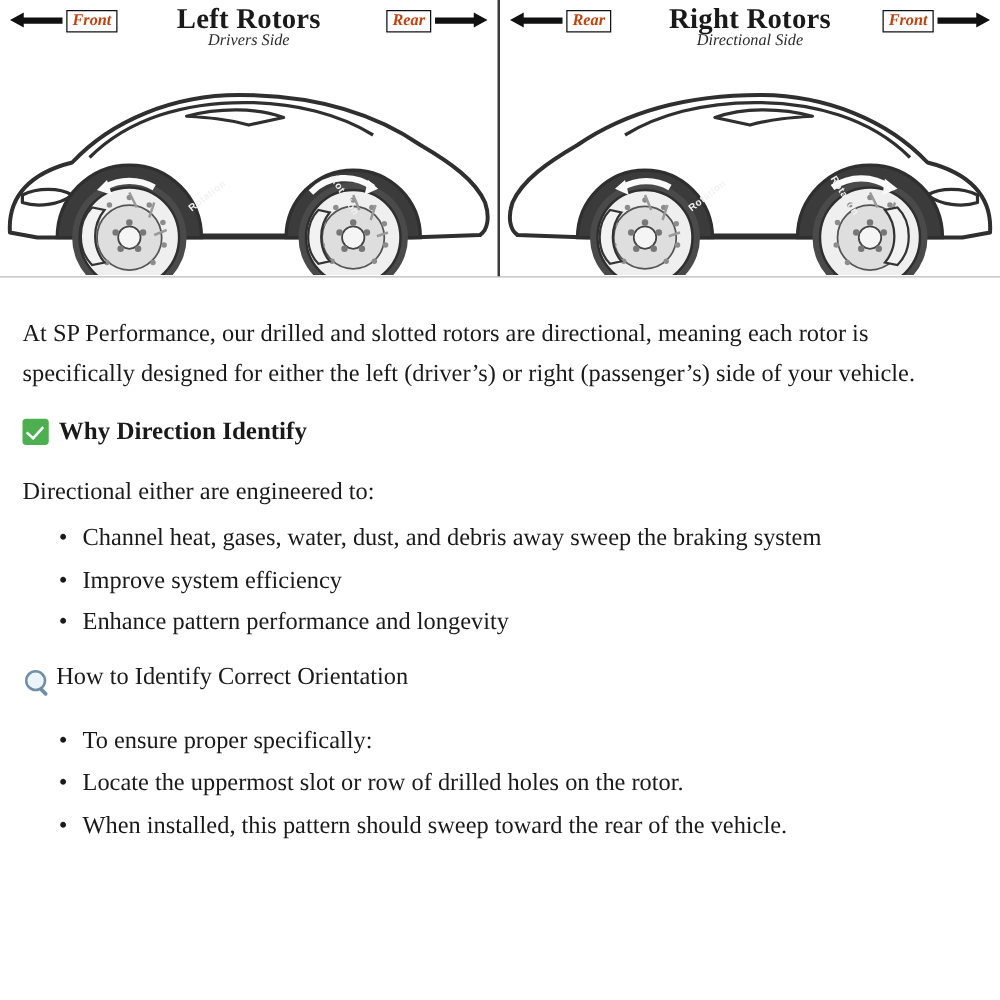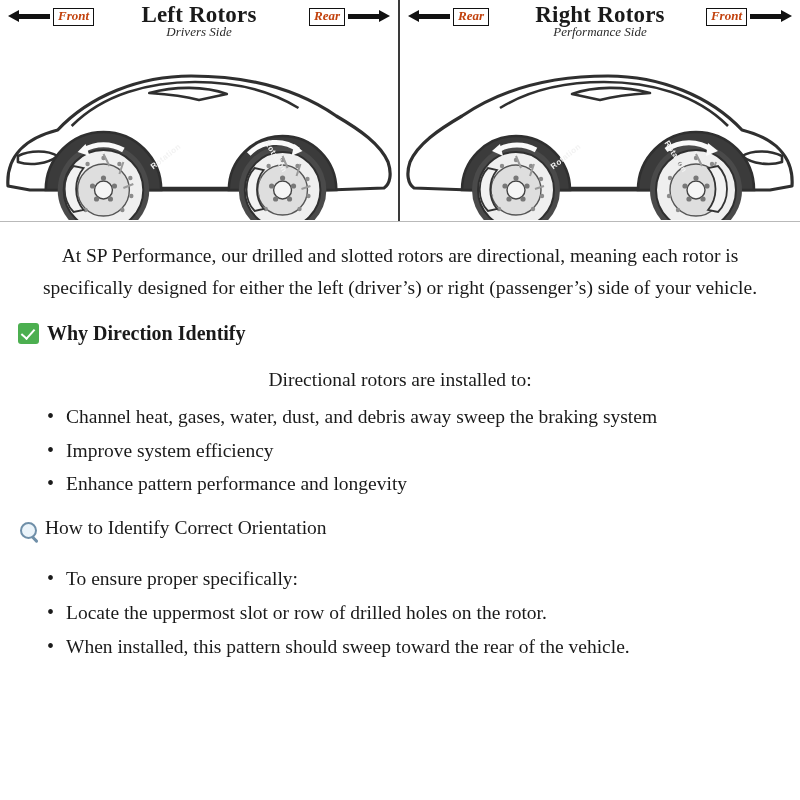--- a/index.html
+++ b/index.html
@@ -121,21 +121,21 @@
     white-space: nowrap;
   }
 
   
   .body {
     padding: 14px 18px 0 18px;
     box-sizing: border-box;
     font-size: 19.5px;
     line-height: 1.62;
   }
-  .para { margin: 4px 0 6px 0; text-align: center; }
+  .para { margin: 16px 0 6px 0; }
   .para.intro { margin-bottom: 14px; }
 
   h2.section {
     font-size: 20px;
     font-weight: bold;
     margin: 8px 0 14px 0;
     display: flex;
     align-items: center;
     gap: 8px;
     font-family: "Liberation Serif", serif;
@@ -307,21 +307,21 @@
           <path d="M296 106 L304 113 L293 118 Z" fill="#fafafa"></path>
         </g>
       </svg>
 
       <div class="rot-label" style="left:148px; top:152px; transform:rotate(-38deg);">Rotation</div>
       <div class="rot-label" style="left:258px; top:152px; transform:rotate(58deg);">Rotation</div>
     </div>
 
     <div class="panel right">
       <div class="panel-title">Right Rotors</div>
-      <div class="panel-sub">Performance Side</div>
+      <div class="panel-sub">Directional Side</div>
 
       <div class="dir pos-left">
         <div class="arrow left">
           <div class="head"></div>
             <div class="shaft"></div>
         </div>
         <div class="tag">Rear</div>
       </div>
 
       <div class="dir pos-right">
@@ -399,21 +399,21 @@
 
   <div class="body">
 
     <p class="para intro">At SP Performance, our drilled and slotted rotors are directional, meaning each rotor is specifically designed for either the left (driver’s) or right (passenger’s) side of your vehicle.</p>
 
     <h2 class="section">
       <span class="check-icon"></span>
       <span>Why Direction Identify</span>
     </h2>
 
-    <p class="para">Directional rotors are installed to:</p>
+    <p class="para">Directional either are engineered to:</p>
 
     <ul class="bullets">
       <li>Channel heat, gases, water, dust, and debris away sweep the braking system</li>
       <li>Improve system efficiency</li>
       <li>Enhance pattern performance and longevity</li>
     </ul>
 
     <h3 class="subsection">
       <span class="search-icon">
         <span class="lens"></span>

